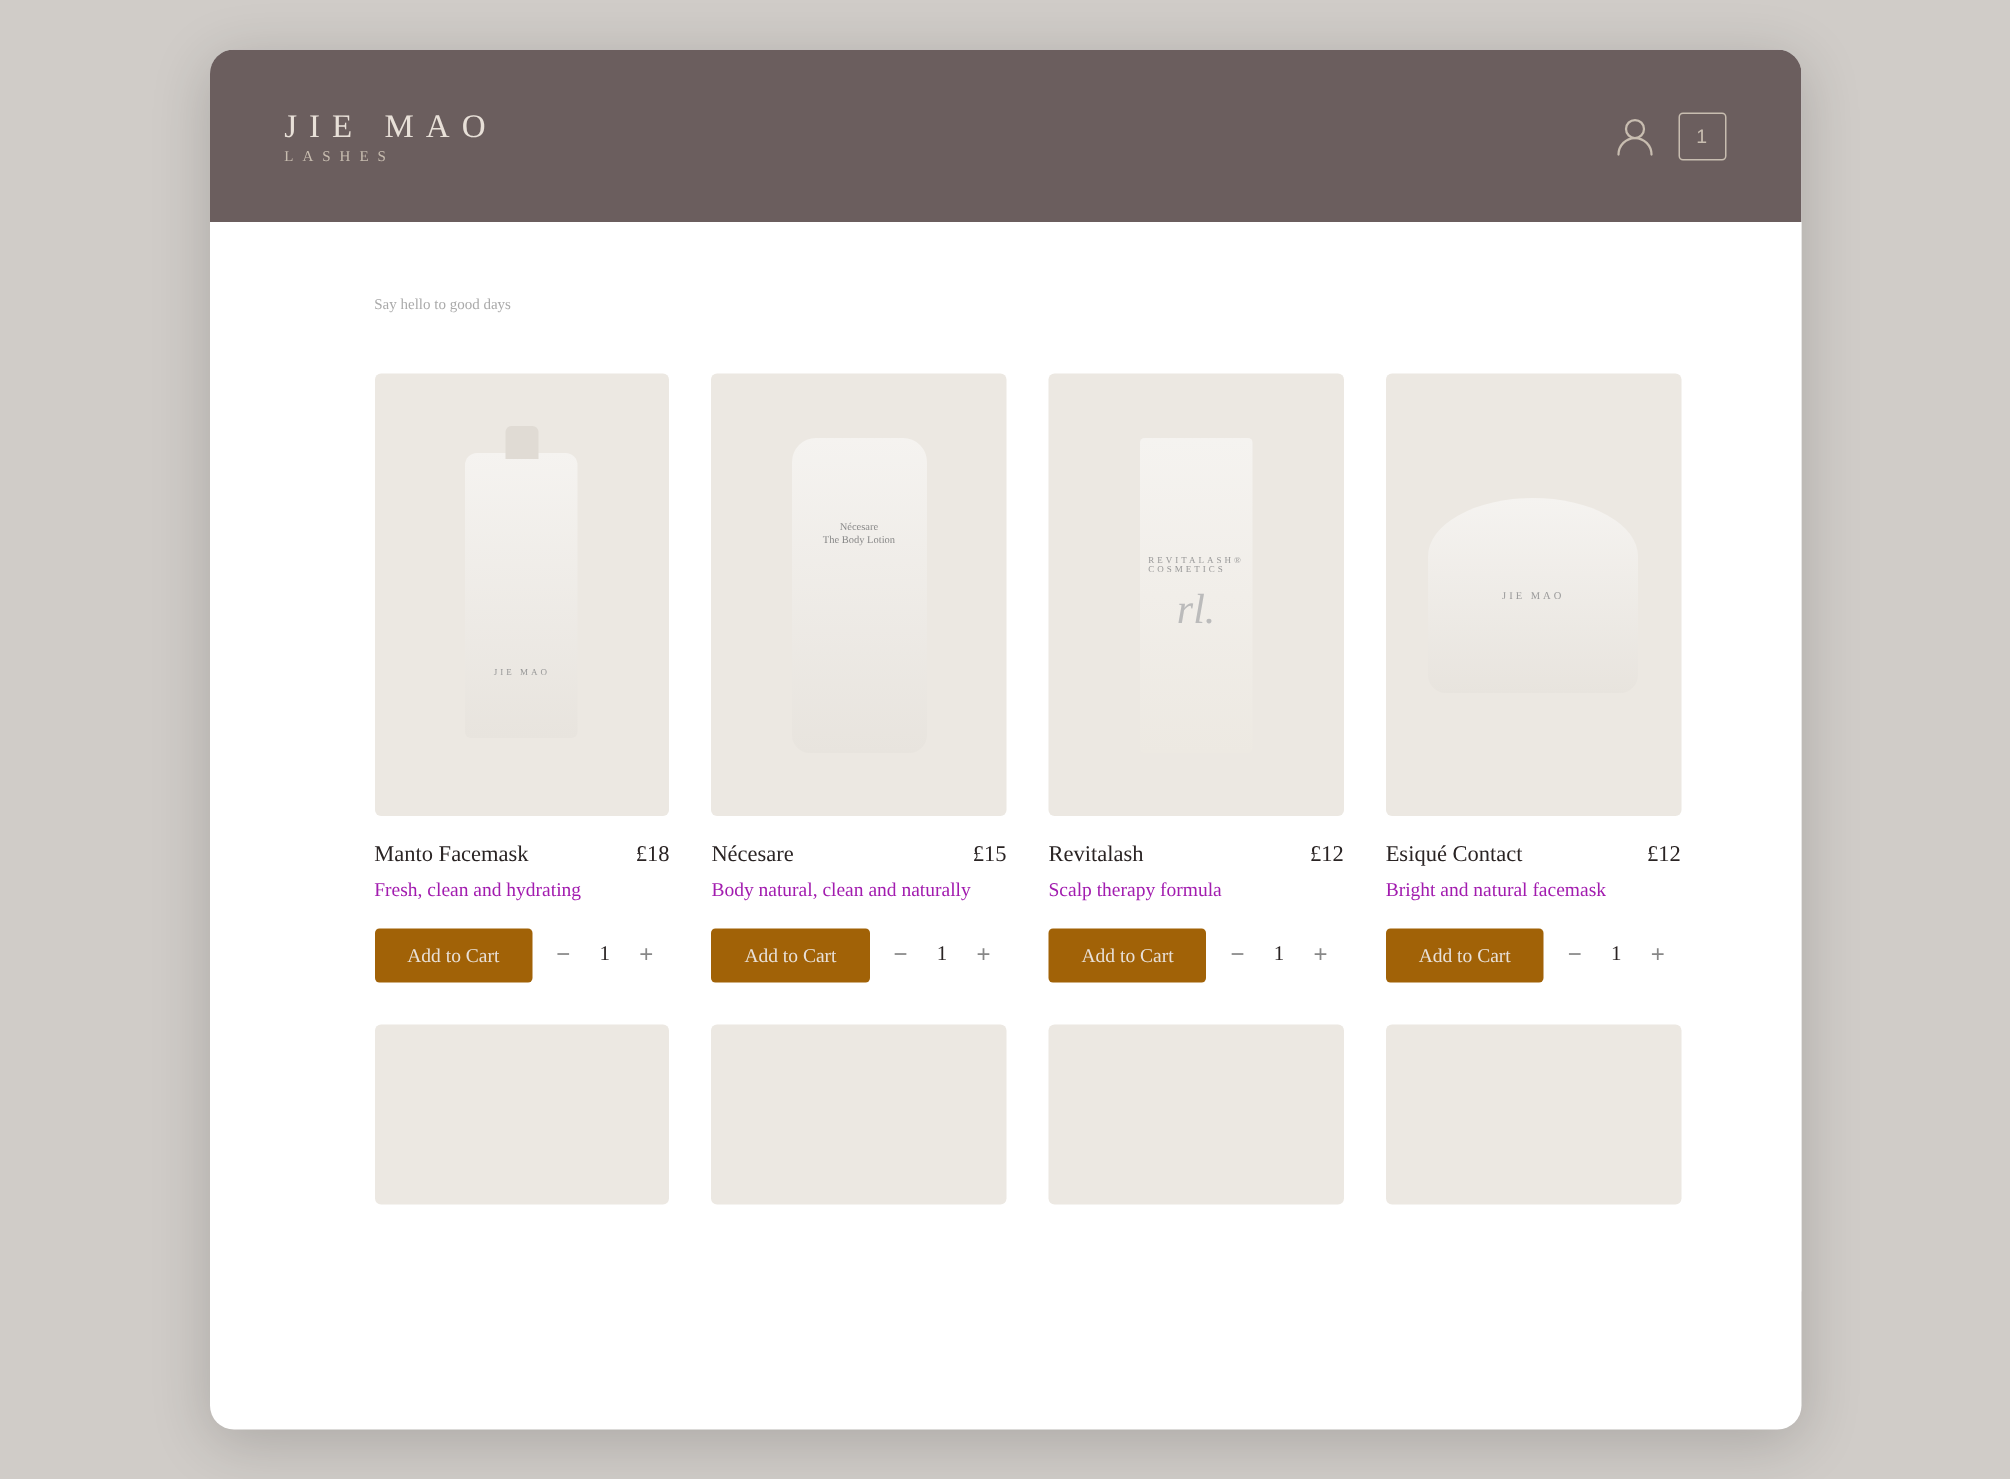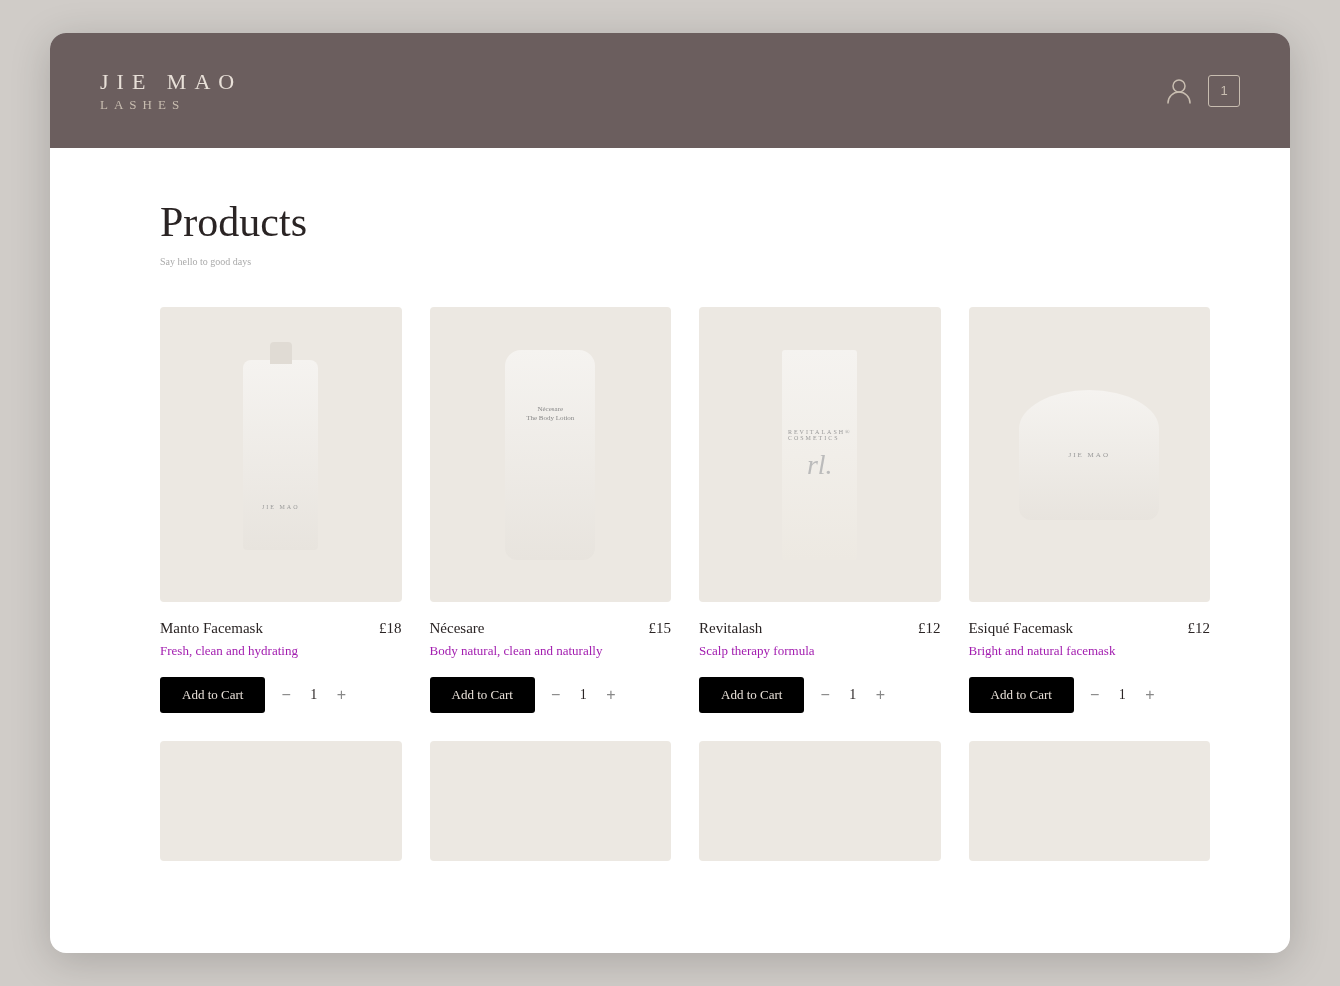--- a/index.html
+++ b/index.html
@@ -5,21 +5,21 @@
     * { box-sizing: border-box; margin: 0; padding: 0; }
     body {
       background: #d0ccc8;
       display: flex;
       justify-content: center;
       align-items: center;
       min-height: 100vh;
       font-family: 'Georgia', serif;
     }
     .browser-window {
-      width: 1240px;
+      width: 1061px;
       min-height: 920px;
       background: #fff;
       border-radius: 16px;
       overflow: hidden;
       box-shadow: 0 8px 40px rgba(0,0,0,0.18);
     }
     
     .nav-bar {
       background: #6b5e5e;
       display: flex;
@@ -34,21 +34,21 @@
       margin-right: auto;
     }
     .logo-title {
       font-family: 'Georgia', serif;
       font-size: 22px;
       letter-spacing: 8px;
       color: #e8e0d8;
       font-weight: normal;
     }
     .logo-subtitle {
-      font-size: 13px;
+      font-size: 10px;
       letter-spacing: 6px;
       color: #c8bdb0;
       margin-top: 2px;
     }
     .nav-links {
       display: flex;
       align-items: center;
       gap: 60px;
       margin-right: 40px;
     }
@@ -242,21 +242,21 @@
       font-size: 13px;
       color: #a21caf;
       margin-bottom: 18px;
     }
     .product-actions {
       display: flex;
       align-items: center;
       gap: 12px;
     }
     .add-to-cart-btn {
-      background: #000000;
+      background: #a16207;
       color: #e8e0d8;
       border: none;
       border-radius: 3px;
       padding: 10px 22px;
       font-family: 'Georgia', serif;
       font-size: 13px;
       cursor: pointer;
       white-space: nowrap;
     }
     .qty-control {
@@ -303,21 +303,20 @@
       </button>
       <button class="nav-icon-btn" title="Cart">
         <div class="cart-badge">
           <span>1</span>
         </div>
       </button>
     </div>
   </nav>
 
   <main class="main-content">
-    <h1 class="page-title">Products</h1>
     <p class="page-subtitle">Say hello to good  days</p>
 
     <div class="products-grid">
 
       <div class="product-card">
         <div class="product-image-box">
           <div class="product-img-serum"></div>
         </div>
         <div class="product-meta">
           <span class="product-name">Manto Facemask</span>
@@ -373,21 +372,21 @@
             <button class="qty-btn">+</button>
           </div>
         </div>
       </div>
 
       <div class="product-card">
         <div class="product-image-box">
           <div class="product-img-jar"></div>
         </div>
         <div class="product-meta">
-          <span class="product-name">Esiqué Facemask</span>
+          <span class="product-name">Esiqué Contact</span>
           <span class="product-price">£12</span>
         </div>
         <p class="product-desc">Bright and natural facemask</p>
         <div class="product-actions">
           <button class="add-to-cart-btn">Add to Cart</button>
           <div class="qty-control">
             <button class="qty-btn">−</button>
             <span class="qty-value">1</span>
             <button class="qty-btn">+</button>
           </div>

